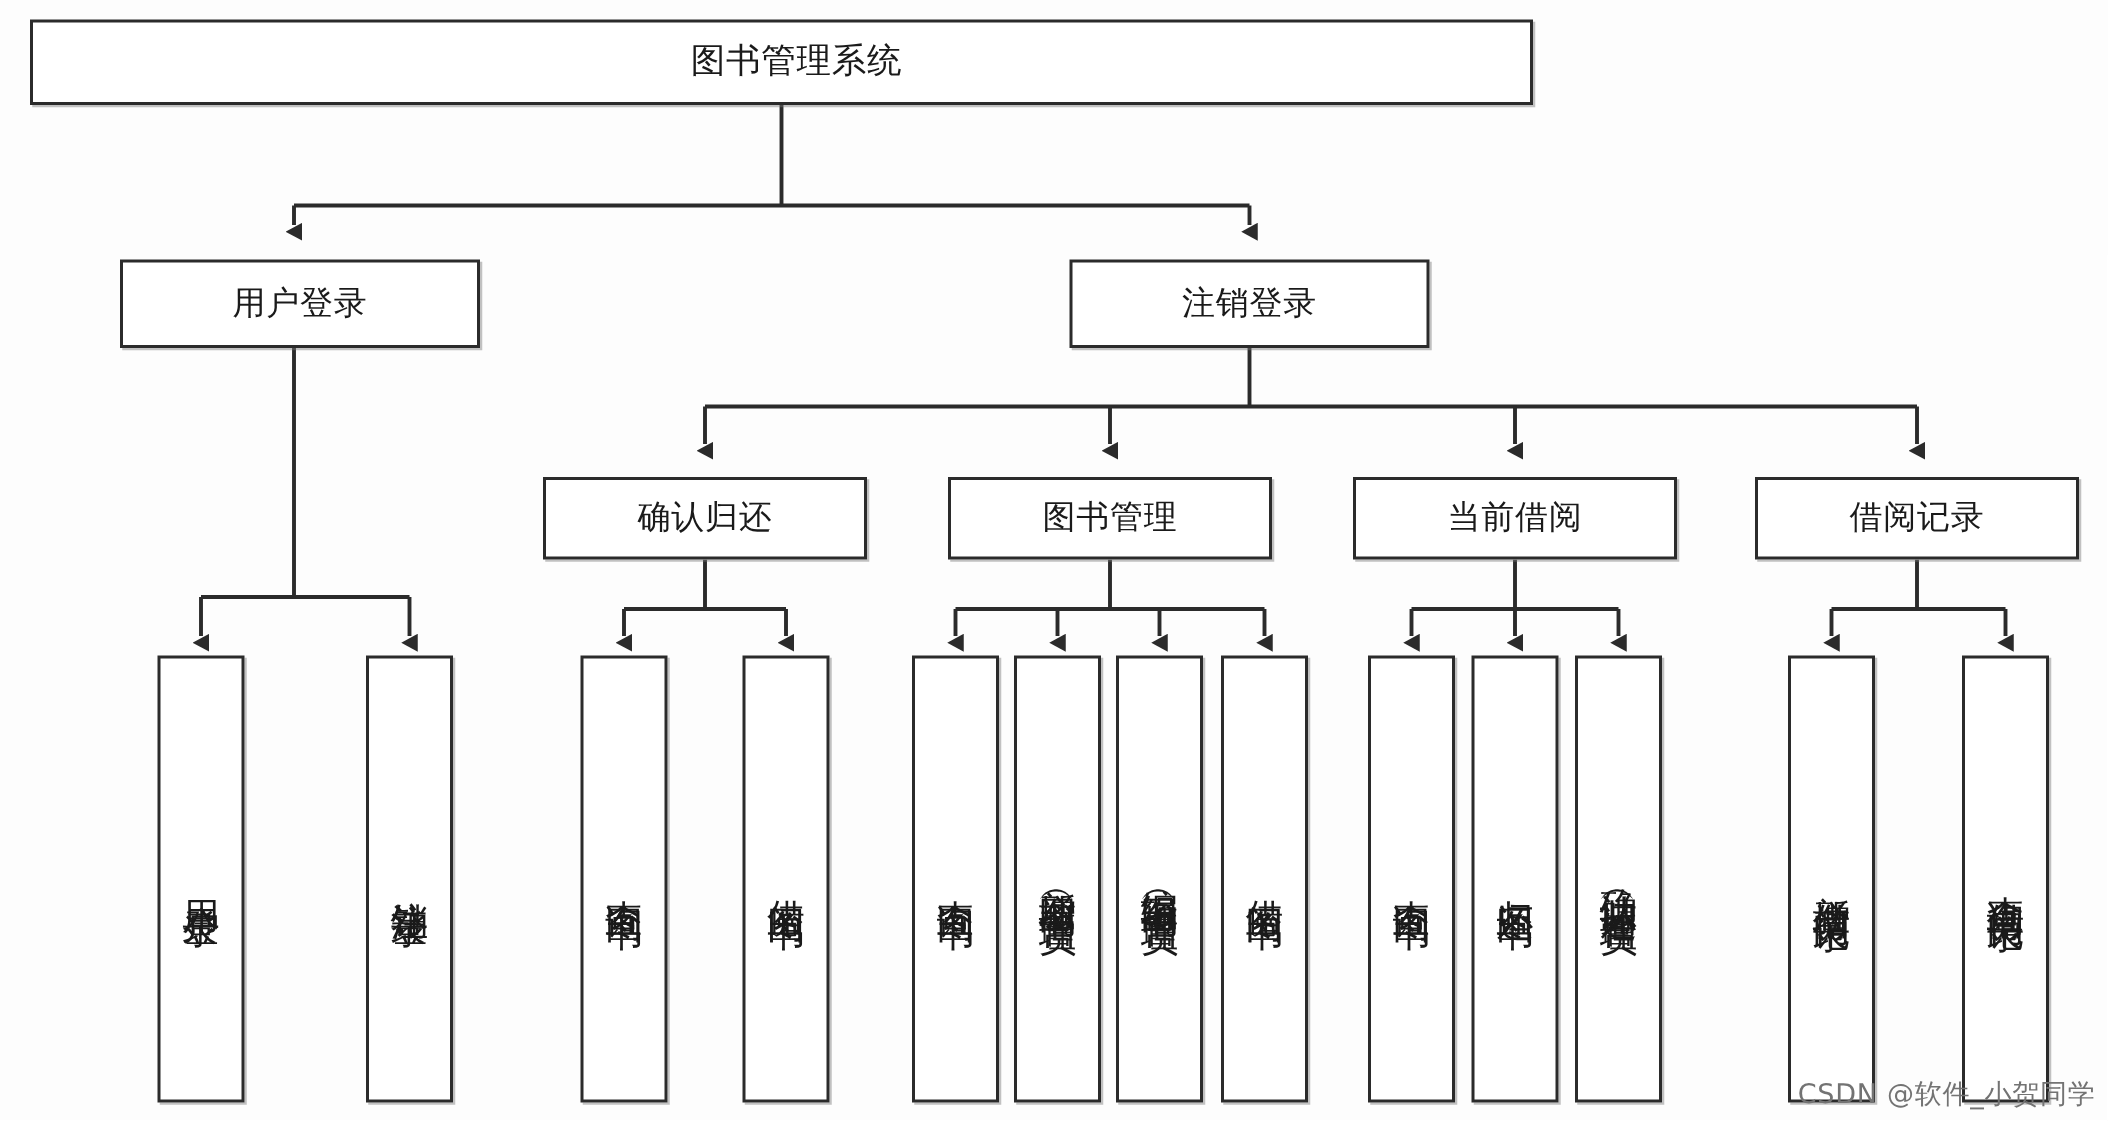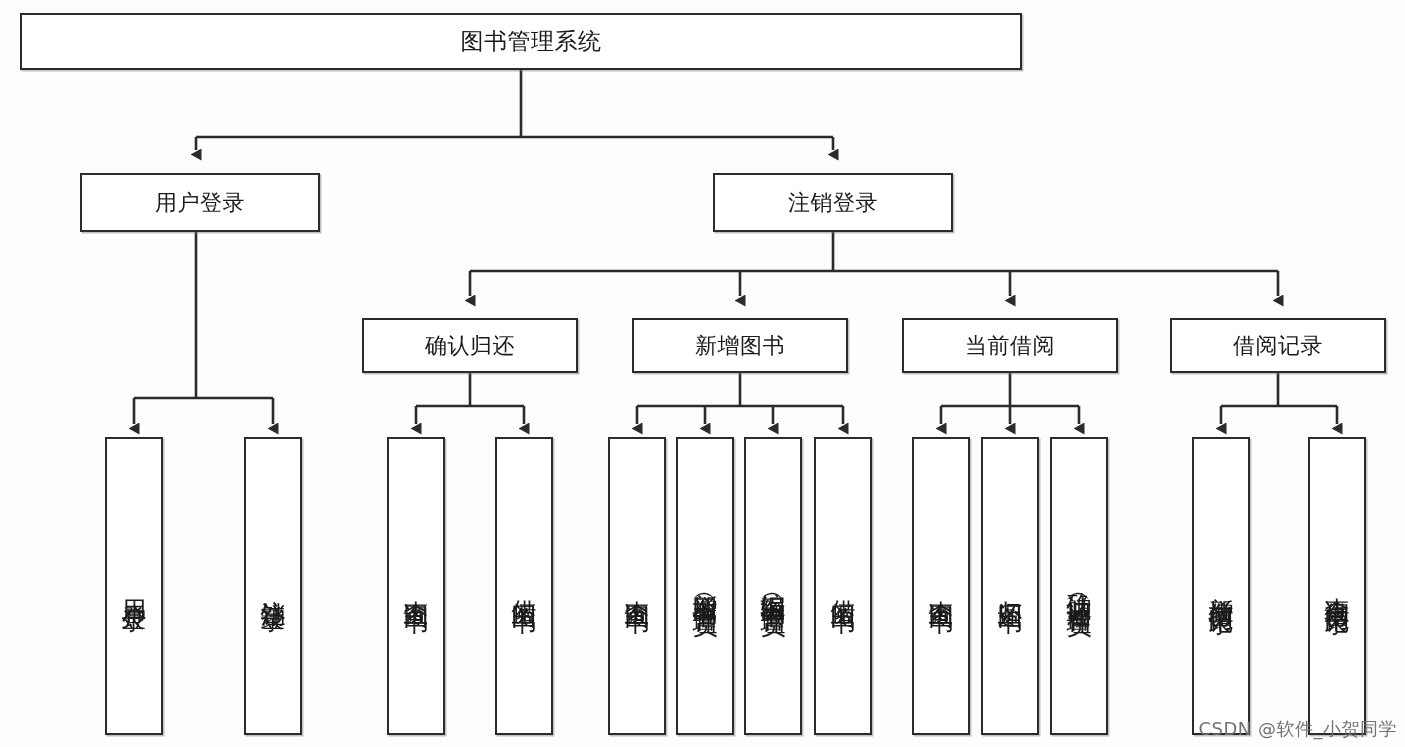--- a/index.html
+++ b/index.html
@@ -136,21 +136,21 @@
     <span class="node-label">用户登录</span>
   </div>
   <div class="node horiz" style="left:713px; top:173px; width:240px; height:59px;">
     <span class="node-label">注销登录</span>
   </div>
 
   <div class="node horiz" style="left:362px; top:318px; width:216px; height:55px;">
     <span class="node-label">确认归还</span>
   </div>
   <div class="node horiz" style="left:632px; top:318px; width:216px; height:55px;">
-    <span class="node-label">新增图书</span>
+    <span class="node-label">图书管理</span>
   </div>
   <div class="node horiz" style="left:902px; top:318px; width:216px; height:55px;">
     <span class="node-label">当前借阅</span>
   </div>
   <div class="node horiz" style="left:1170px; top:318px; width:216px; height:55px;">
     <span class="node-label">借阅记录</span>
   </div>
 
   <div class="node vert" style="left:105px; top:437px; width:58px; height:298px;">
     <span class="node-label">用户登录</span>

